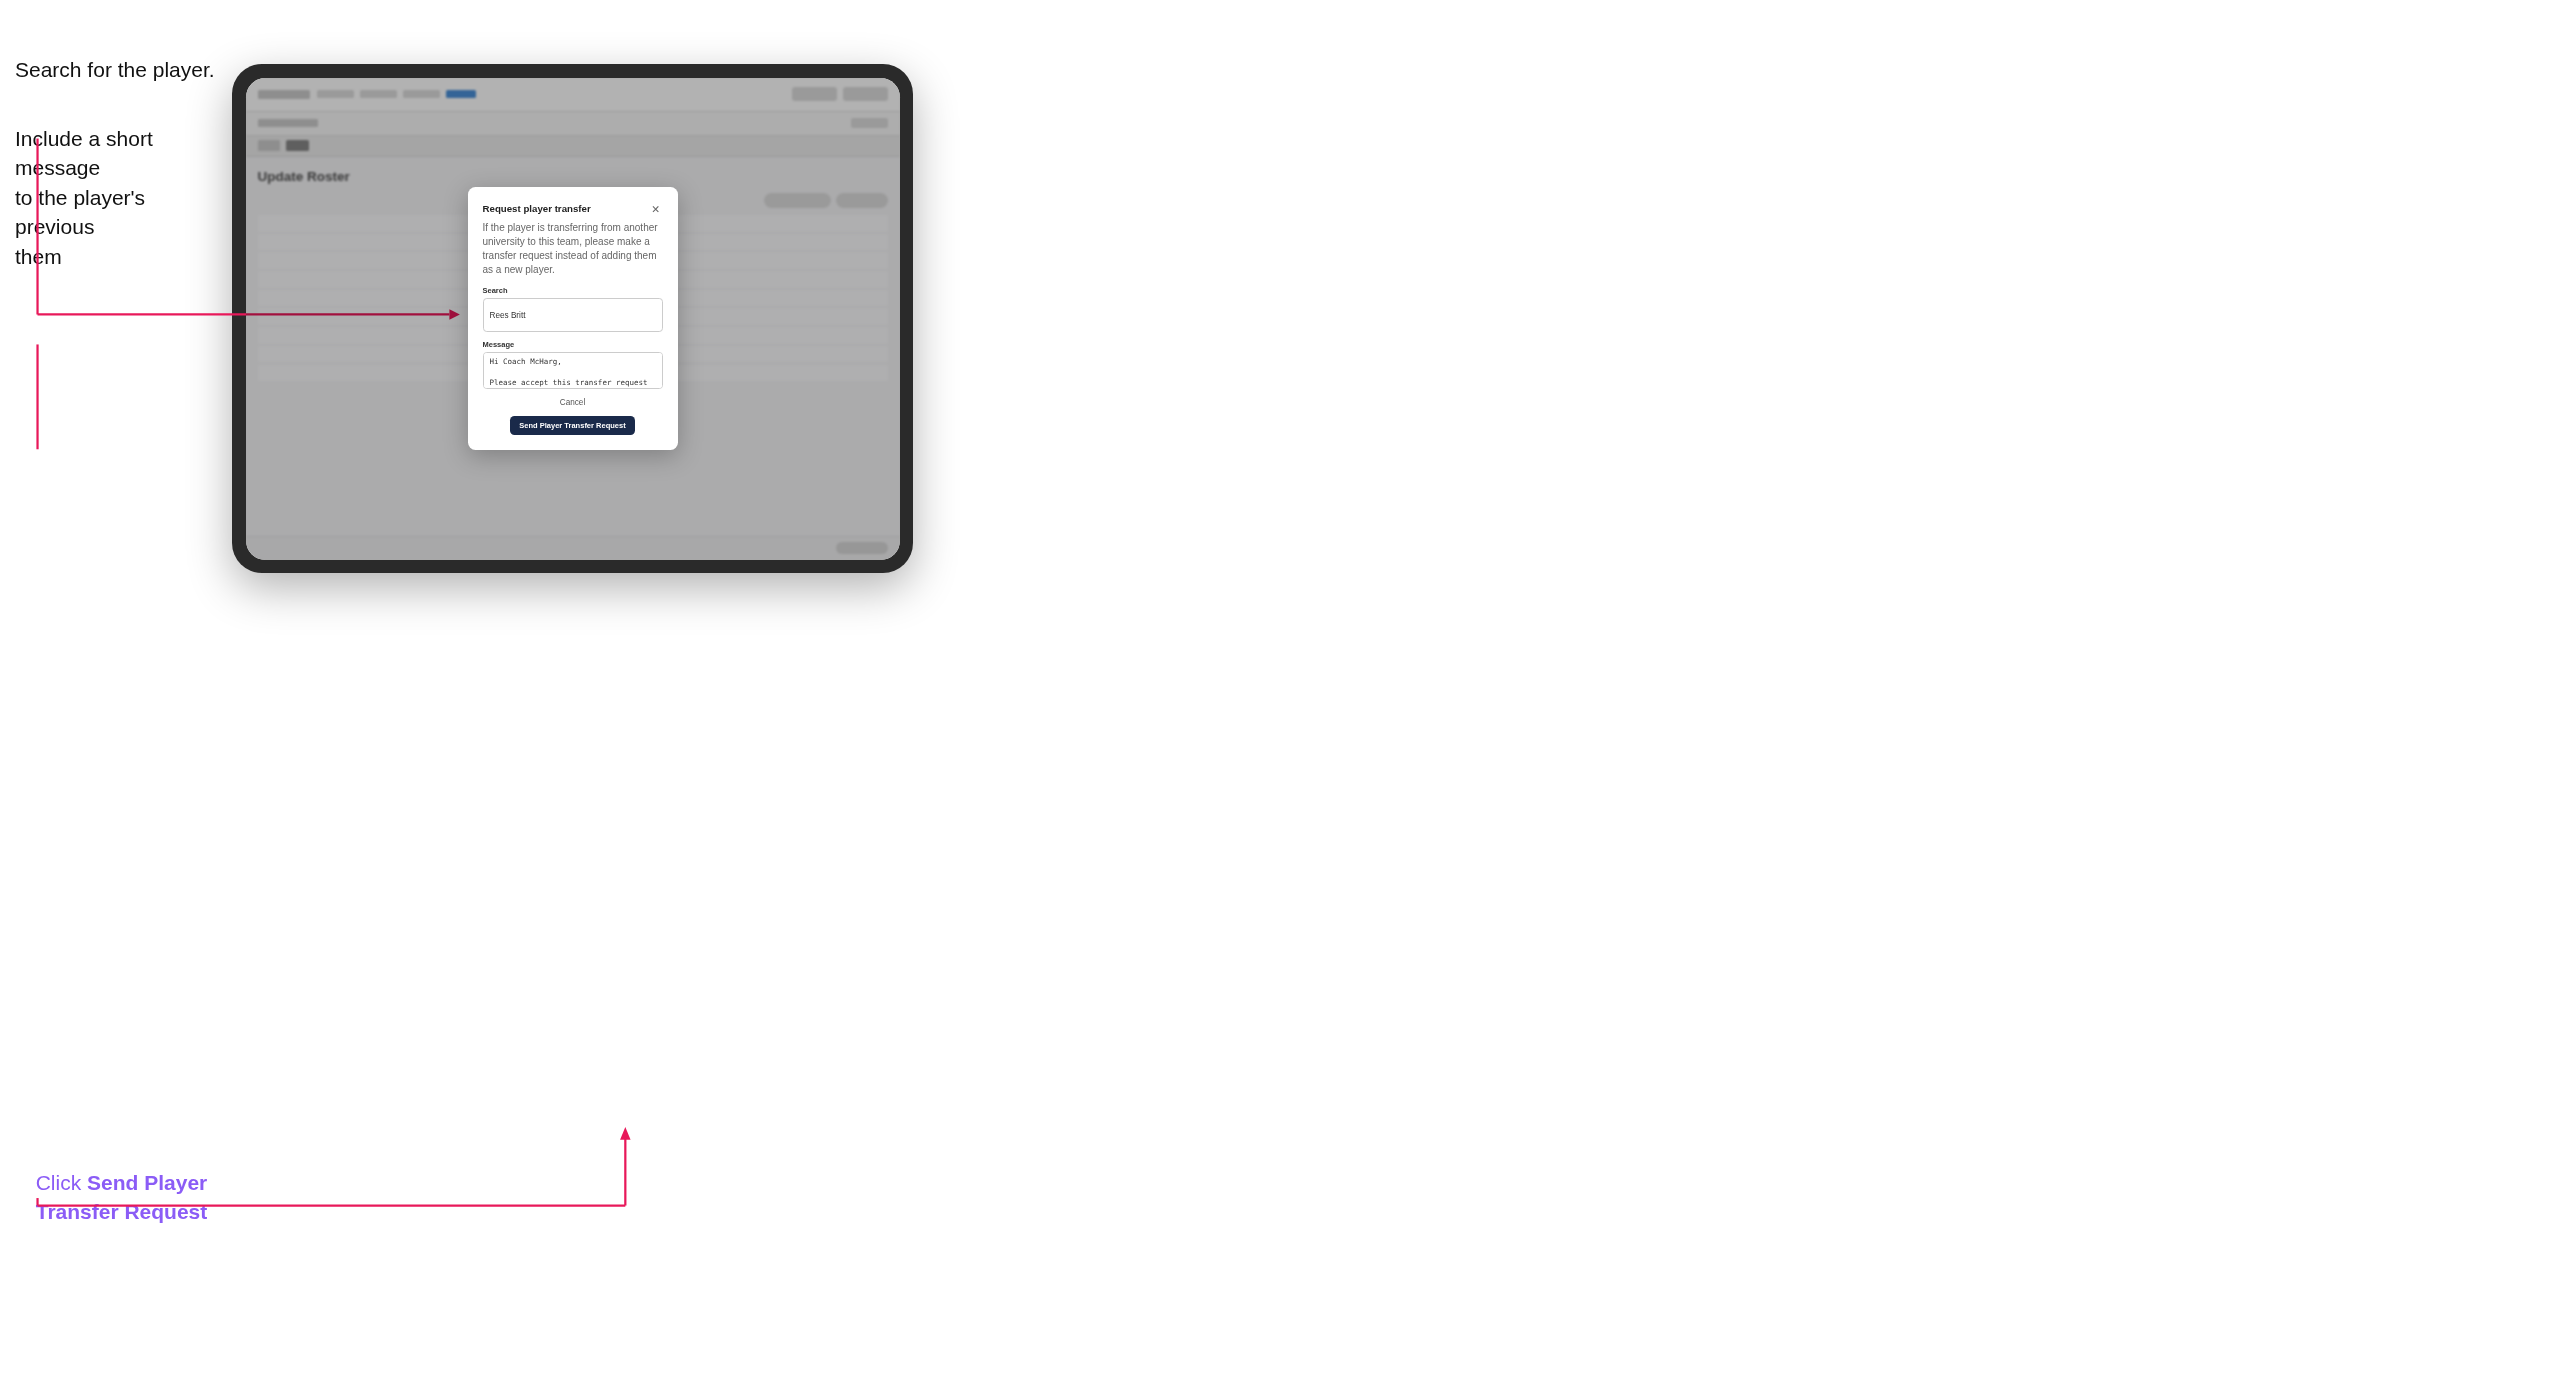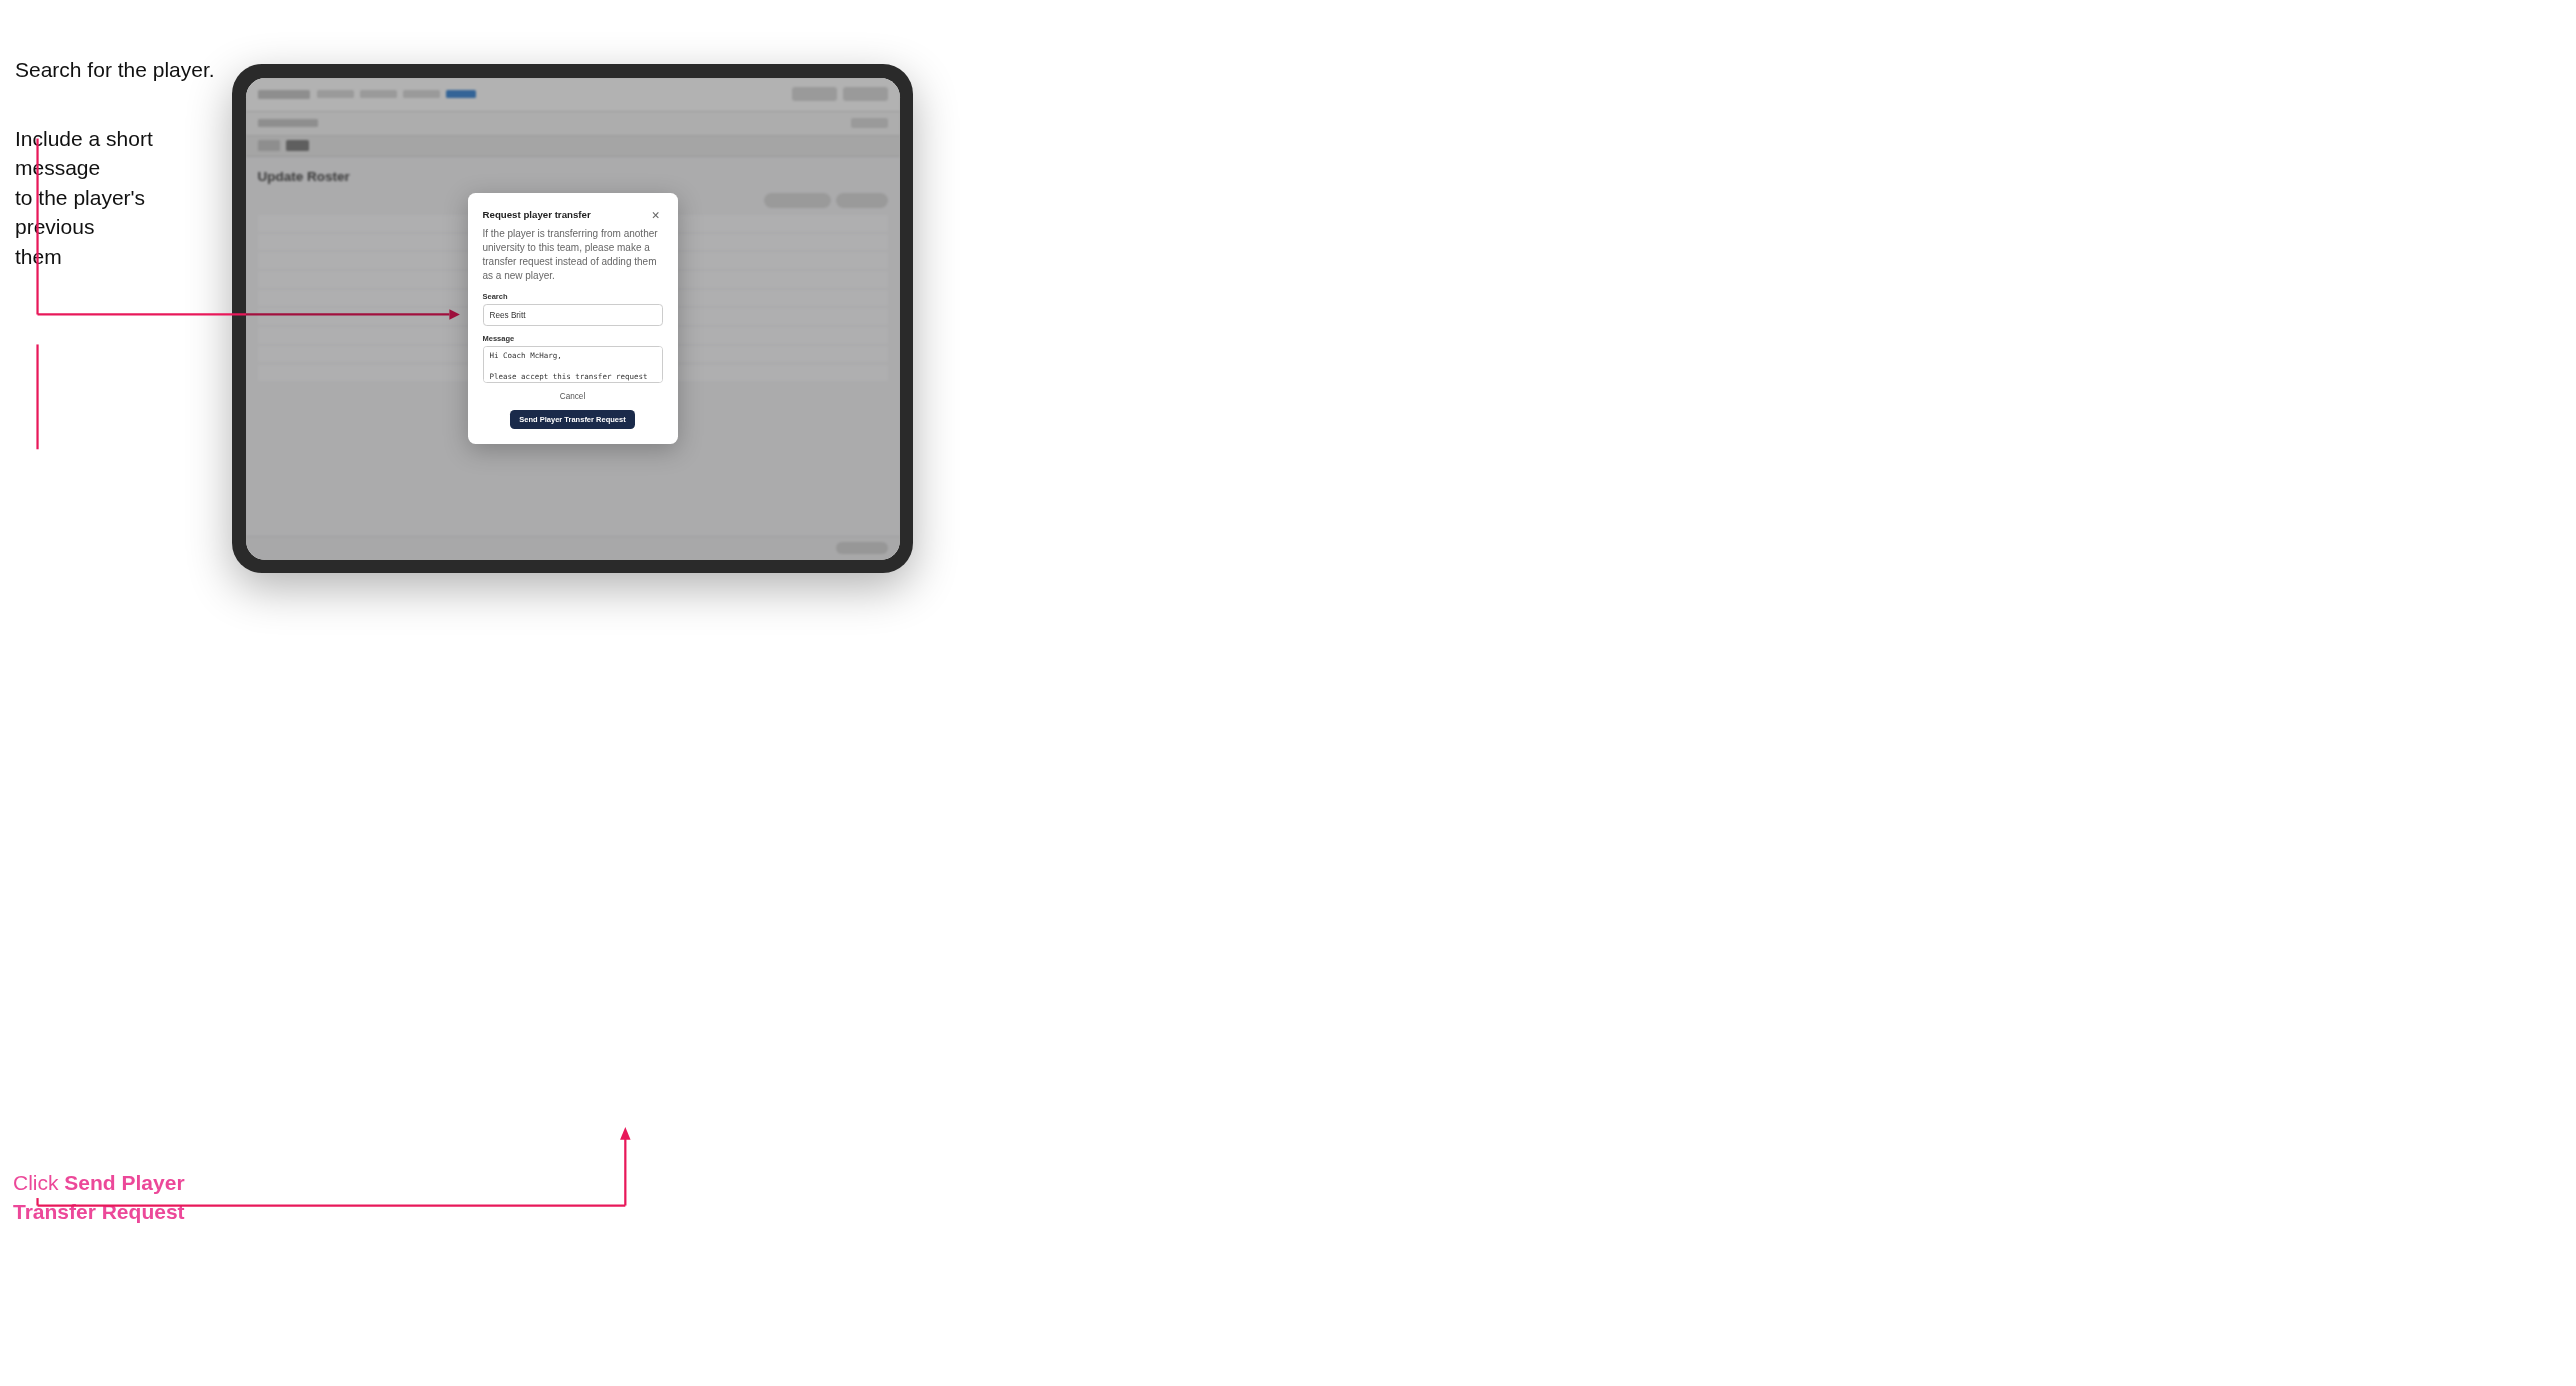--- a/index.html
+++ b/index.html
@@ -28,25 +28,26 @@
       left: 15px;
       font-size: 21px;
       color: #111;
       line-height: 1.4;
       max-width: 195px;
     }
 
     .annotation-click {
       position: absolute;
       top: 1168px;
-      left: 13px;
+      left: 24px;
       font-size: 21px;
-      color: #ec4899;
+      color: #8b5cf6;
       line-height: 1.4;
       max-width: 195px;
+      text-align: center;
     }
 
     .annotation-click strong {
       font-weight: 800;
     }
 
     
     .tablet-frame {
       position: absolute;
       top: 64px;
@@ -245,21 +246,21 @@
       font-weight: 600;
       color: #333;
       margin-bottom: 3px;
     }
 
     .modal-input {
       width: 100%;
       height: 22px;
       border: 0.7px solid #ccc;
       border-radius: 3.7px;
-      padding: 4px 6px;
+      padding: 16px 6px;
       font-size: 8.2px;
       color: #333;
       margin-bottom: 7.5px;
       background: #fff;
     }
 
     .modal-textarea {
       width: 100%;
       height: 37px;
       border: 0.7px solid #ccc;

